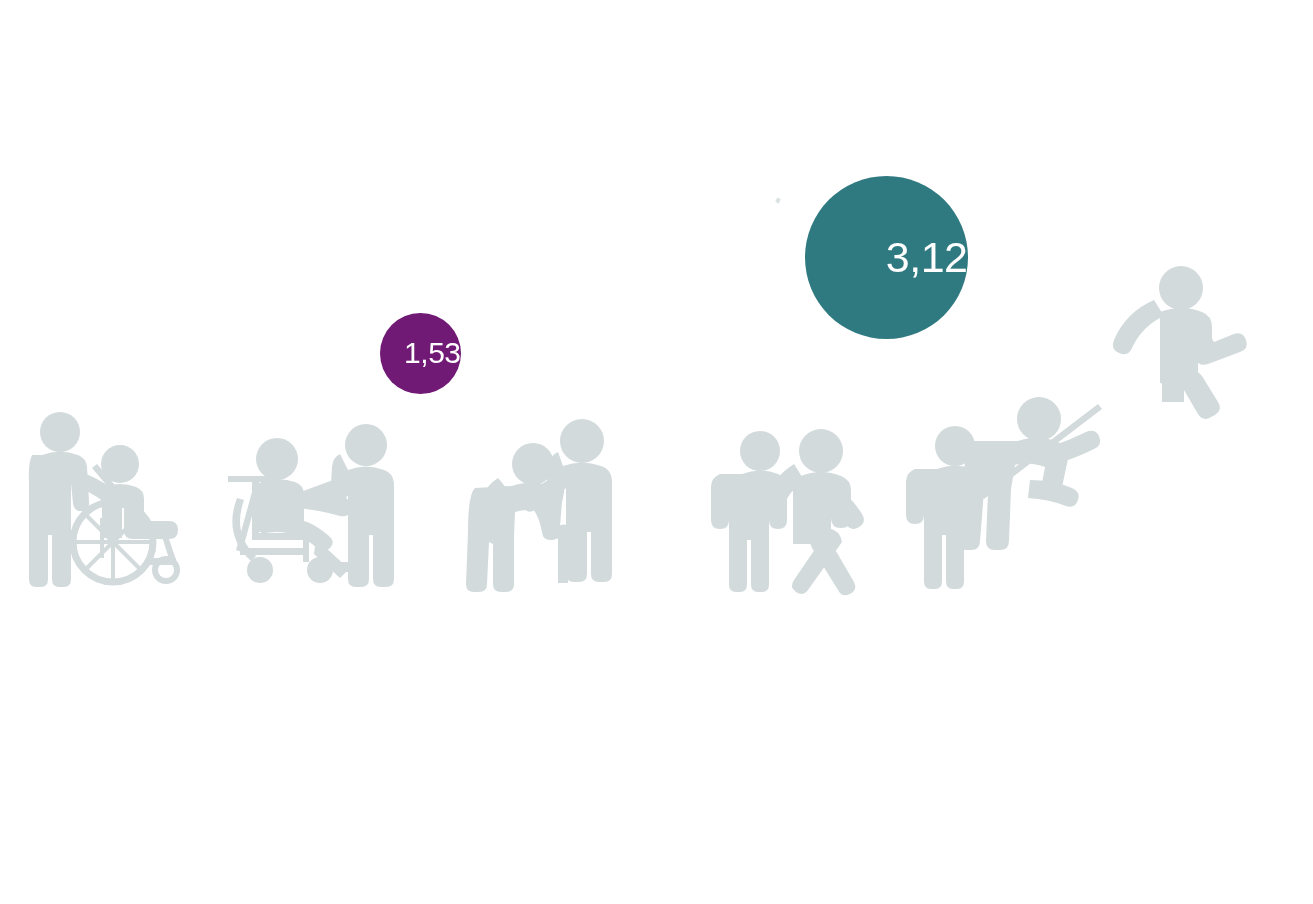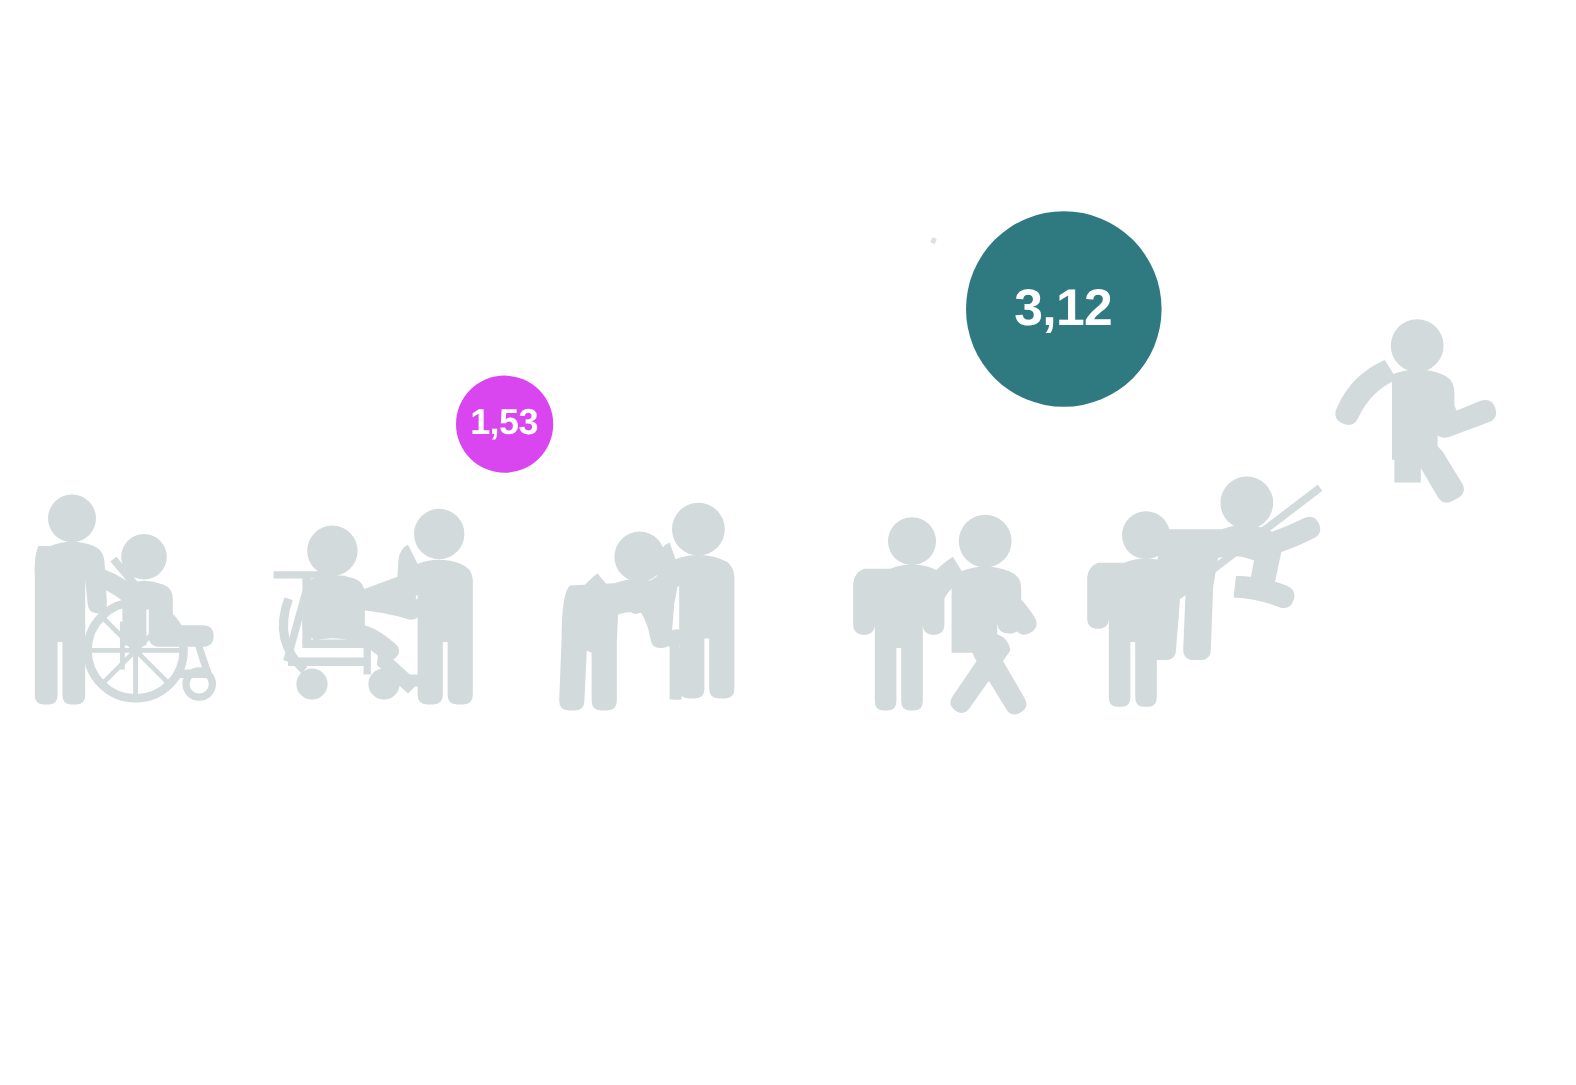--- a/index.html
+++ b/index.html
@@ -23,23 +23,23 @@
     left: 0;
     top: 0;
     width: 1313px;
     height: 904px;
   }
   .bubble {
     position: absolute;
     border-radius: 50%;
     display: flex;
     align-items: center;
-    justify-content: center;
+    justify-content: flex-end;
     color: #ffffff;
-    font-weight: bold;
+    font-weight: normal;
     letter-spacing: -0.5px;
     line-height: 1;
     user-select: none;
   }
   .bubble-sm {
     left: 380px;
     top: 313px;
     width: 81px;
     height: 81px;
     font-size: 30px;
@@ -213,21 +213,21 @@
           <path d="M1196 382 q10 6 14 18 l-4 4 l-16 -16 z"></path>
         </g>
 
       </g>
     </svg>
   </div>
 
   <div class="bubble-layer">
     <span class="speck"></span>
 
-    <div class="bubble bubble-sm" style="background: #d946ef; color: rgb(255, 255, 255); width: 81px; height: 81px; left: 379.5px; top: 312.5px;">
+    <div class="bubble bubble-sm" style="background: #701a75; color: rgb(255, 255, 255); width: 81px; height: 81px; left: 379.5px; top: 312.5px;">
       <span>1,53</span>
     </div>
 
     <div class="bubble bubble-lg" style="background: rgb(47, 122, 128); color: rgb(255, 255, 255); width: 163px; height: 163px; left: 804.5px; top: 175.5px;">
       <span>3,12</span>
     </div>
   </div>
 
 </div>
 

